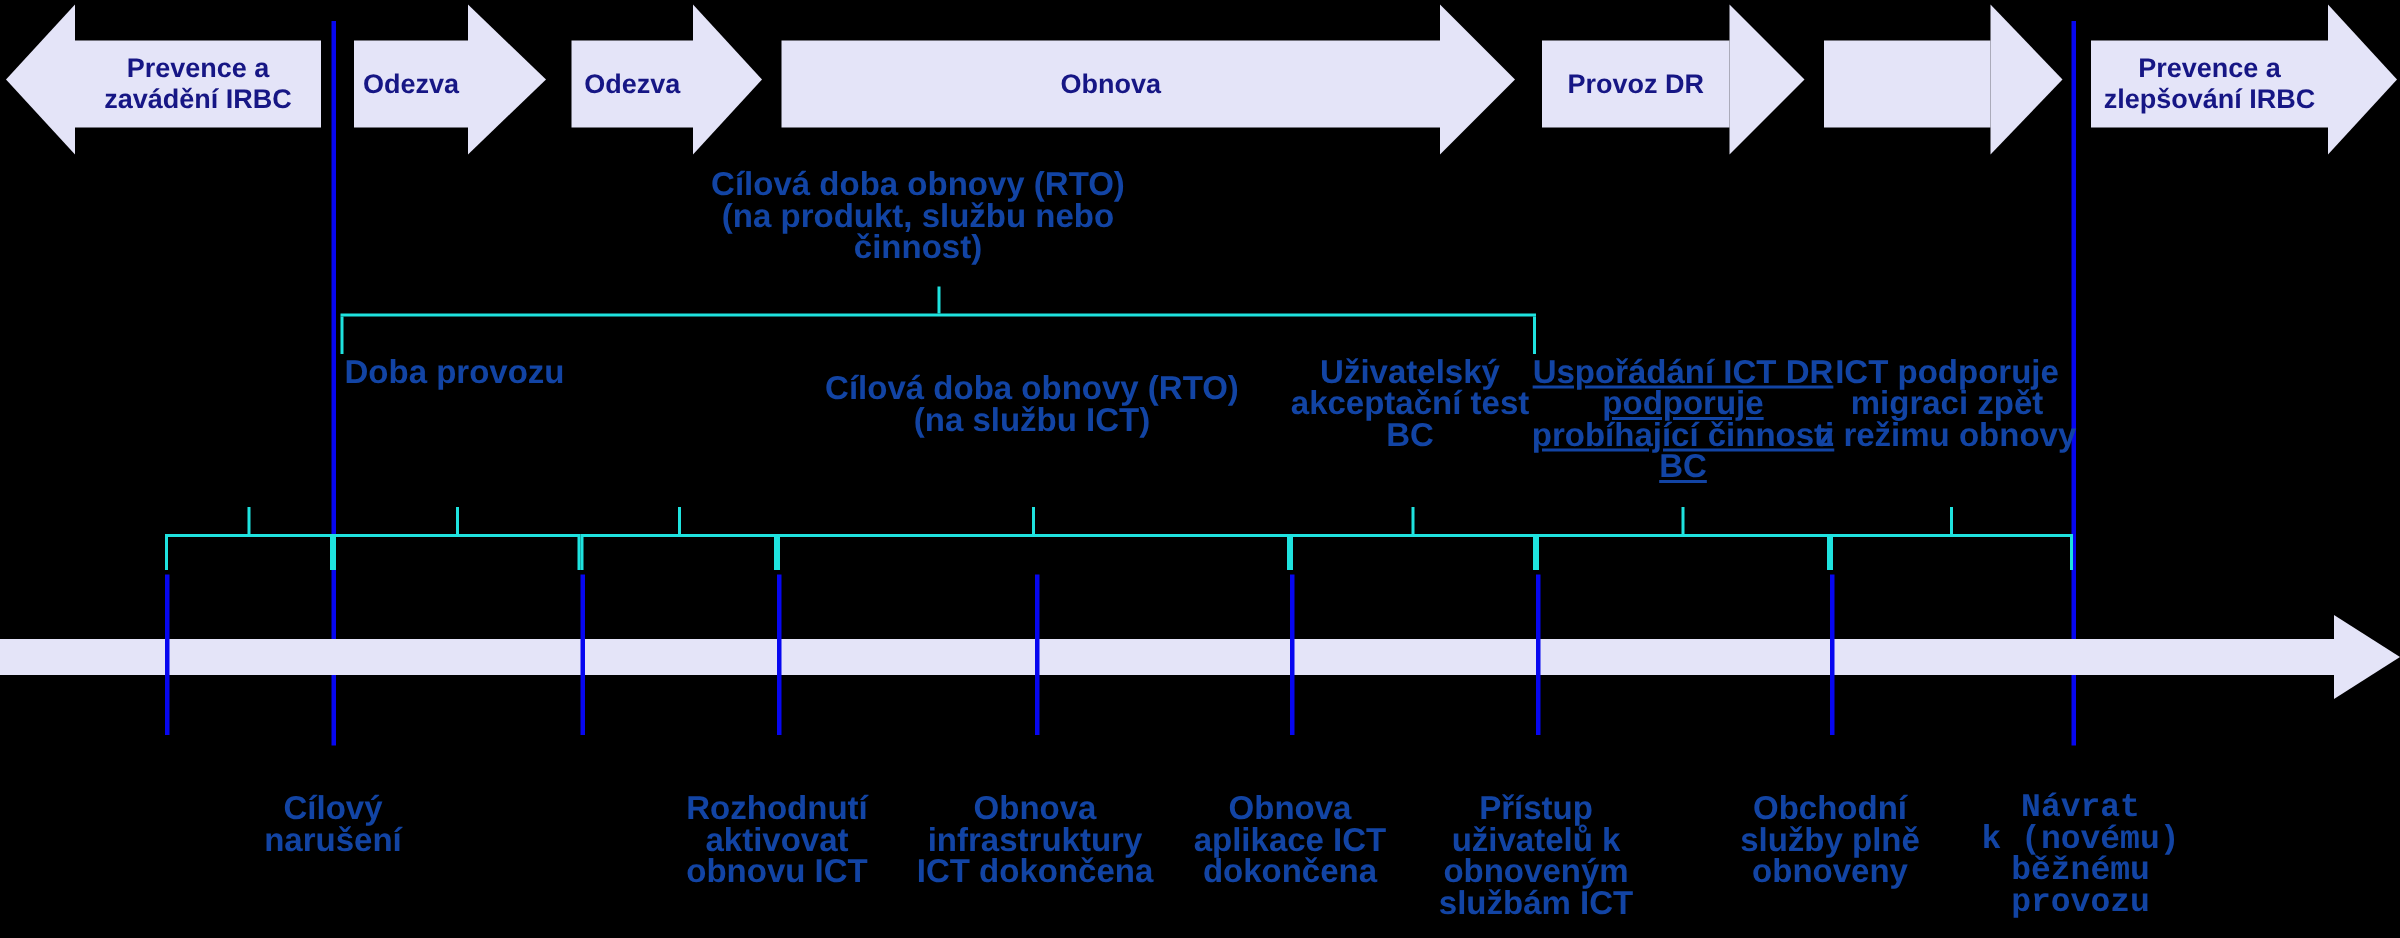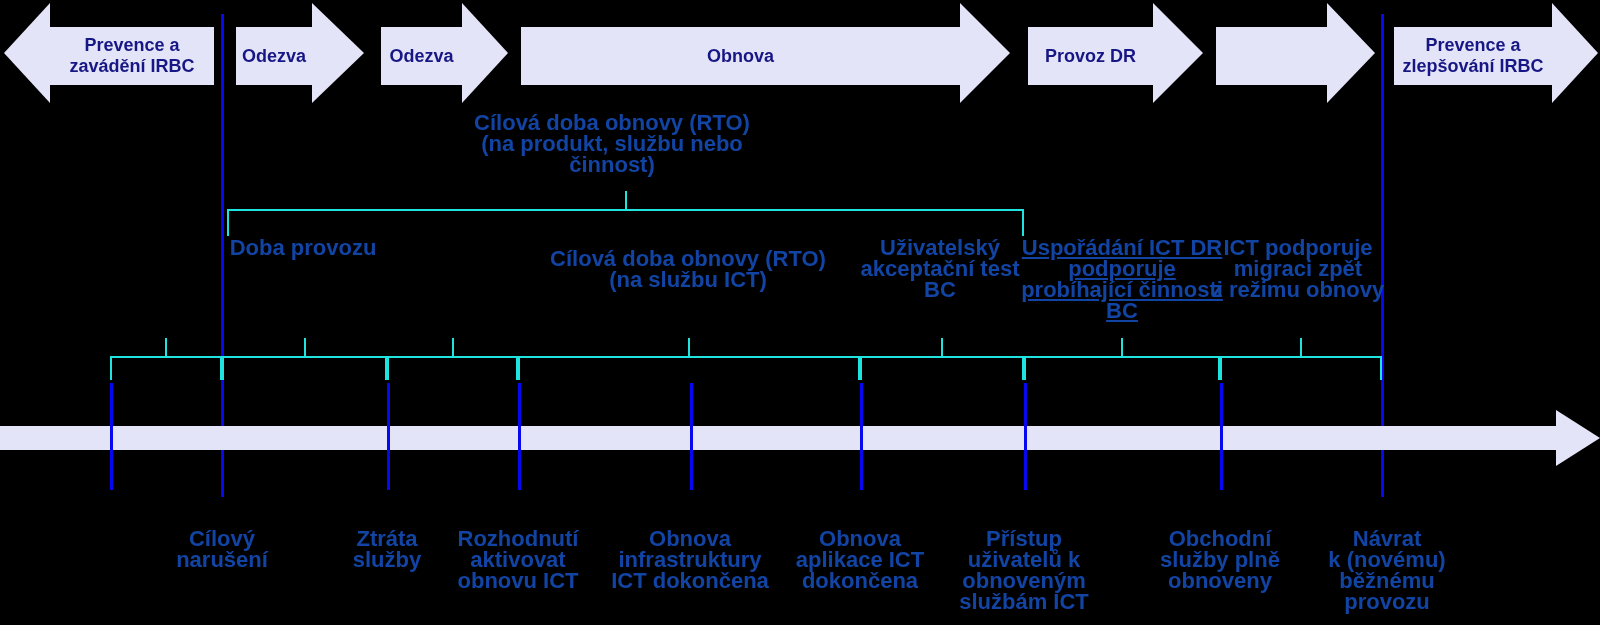--- a/index.html
+++ b/index.html
@@ -141,36 +141,34 @@
   <div class="tick" style="left:110px;"></div>
   <div class="tick" style="left:387px;"></div>
   <div class="tick" style="left:518px;"></div>
   <div class="tick" style="left:690px;"></div>
   <div class="tick" style="left:860px;"></div>
   <div class="tick" style="left:1024px;"></div>
   <div class="tick" style="left:1220px;"></div>
 
   <div class="blabel" style="left:152px;top:528px;width:140px;">Cílový
 narušení</div>
-  <div class="blabel" style="left:317px;top:528px;width:140px;">Ztráta
-služby</div>
   <div class="blabel" style="left:438px;top:528px;width:160px;">Rozhodnutí
 aktivovat
 obnovu ICT</div>
   <div class="blabel" style="left:600px;top:528px;width:180px;">Obnova
 infrastruktury
 ICT dokončena</div>
   <div class="blabel" style="left:770px;top:528px;width:180px;">Obnova
 aplikace ICT
 dokončena</div>
   <div class="blabel" style="left:944px;top:528px;width:160px;text-align:center;">Přístup
 uživatelů k
 obnoveným
 službám ICT</div>
   <div class="blabel" style="left:1140px;top:528px;width:160px;">Obchodní
 služby plně
 obnoveny</div>
-  <div class="blabel" style="left:1307px;top:528px;width:160px;">Návrat
+  <div class="blabel" style="left:1307px;top:528px;width:160px;font-family:Liberation Mono, monospace;">Návrat
 k (novému)
 běžnému
 provozu</div>
 
 </div>
 
 </body></html>

